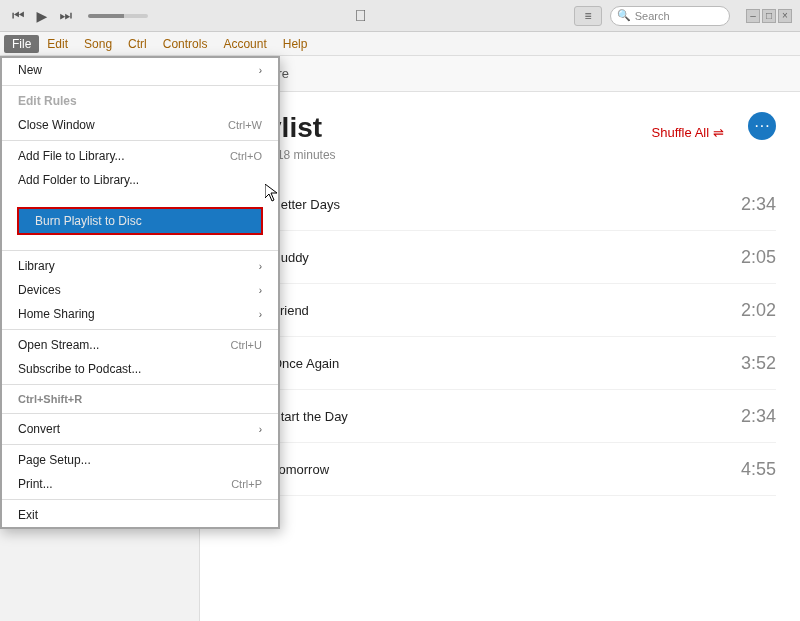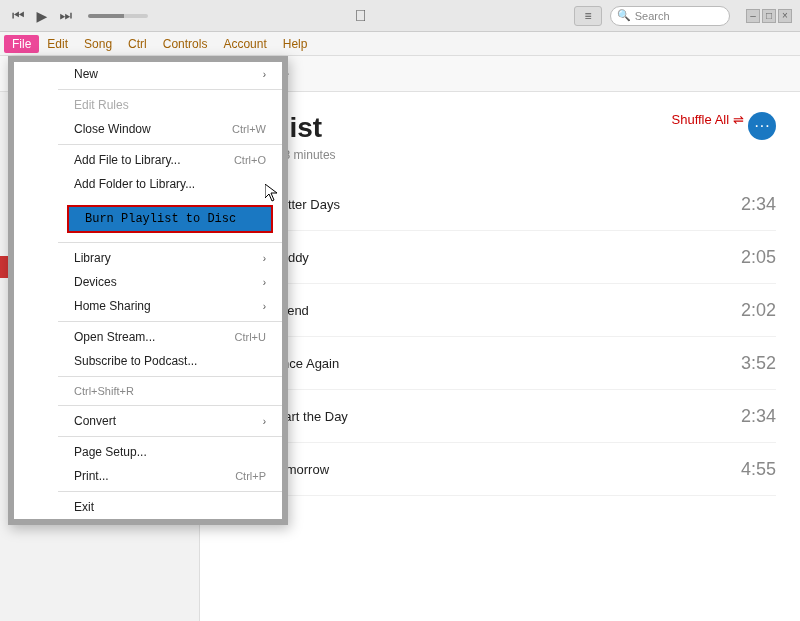--- a/index.html
+++ b/index.html
@@ -109,21 +109,21 @@
       position: relative;
       z-index: 100;
     }
     .menu-item {
       padding: 2px 8px;
       cursor: pointer;
       font-size: 12px;
       color: #a16207;
       border-radius: 2px;
     }
-    .menu-item.active { background: #ec4899; color: white; }
+    .menu-item.active { background: #737373; color: white; }
 
     
     #nav-tabs {
       background: #f8f8f8;
       height: 36px;
       display: flex;
       align-items: center;
       padding: 0 16px;
       border-bottom: 1px solid #e0e0e0;
       gap: 20px;
@@ -186,22 +186,22 @@
       font-weight: bold;
       color: #222;
     }
     #playlist-meta {
       font-size: 12px;
       color: #888;
       margin-top: 4px;
     }
     #playlist-actions {
       display: flex;
-      align-items: flex-start;
-      gap: 4px;
+      align-items: flex-end;
+      gap: 24px;
     }
     #shuffle-btn {
       font-size: 13px;
       color: #cc0000;
       cursor: pointer;
       display: flex;
       align-items: center;
       gap: 4px;
     }
     #more-btn {
@@ -246,44 +246,42 @@
     .song-duration {
       font-size: 18px;
       color: #888;
       margin-left: 8px;
     }
 
     
     #file-menu-dropdown {
       position: absolute;
       top: 56px;
-      left: 8px;
+      left: 0;
       width: 280px;
       background: white;
-      border: 6px solid #a3a3a3;
+      border: 2px solid #a3a3a3;
       box-shadow: 2px 4px 12px rgba(0,0,0,0.25);
       z-index: 1000;
       font-size: 12px;
-      padding-left: 44px;
     }
     .dropdown-item {
       display: flex;
       align-items: center;
       justify-content: space-between;
       padding: 5px 16px;
       cursor: pointer;
       color: #222;
     }
-    .dropdown-item.disabled { color: #aaa; cursor: default; }
+    .dropdown-item.disabled { color: #aaa; cursor: default; font-weight: bold; }
     .dropdown-item.highlighted {
       background: #1a78c2;
-      color: #000000;
+      color: #e5e5e5;
       border: 2px solid #cc0000;
-      margin: 9px;
-      font-family: Liberation Mono, monospace;
+      margin: 15px;
     }
     .dropdown-separator {
       height: 1px;
       background: #ddd;
       margin: 3px 0;
     }
     .dropdown-item .shortcut {
       color: #888;
       font-size: 11px;
     }

